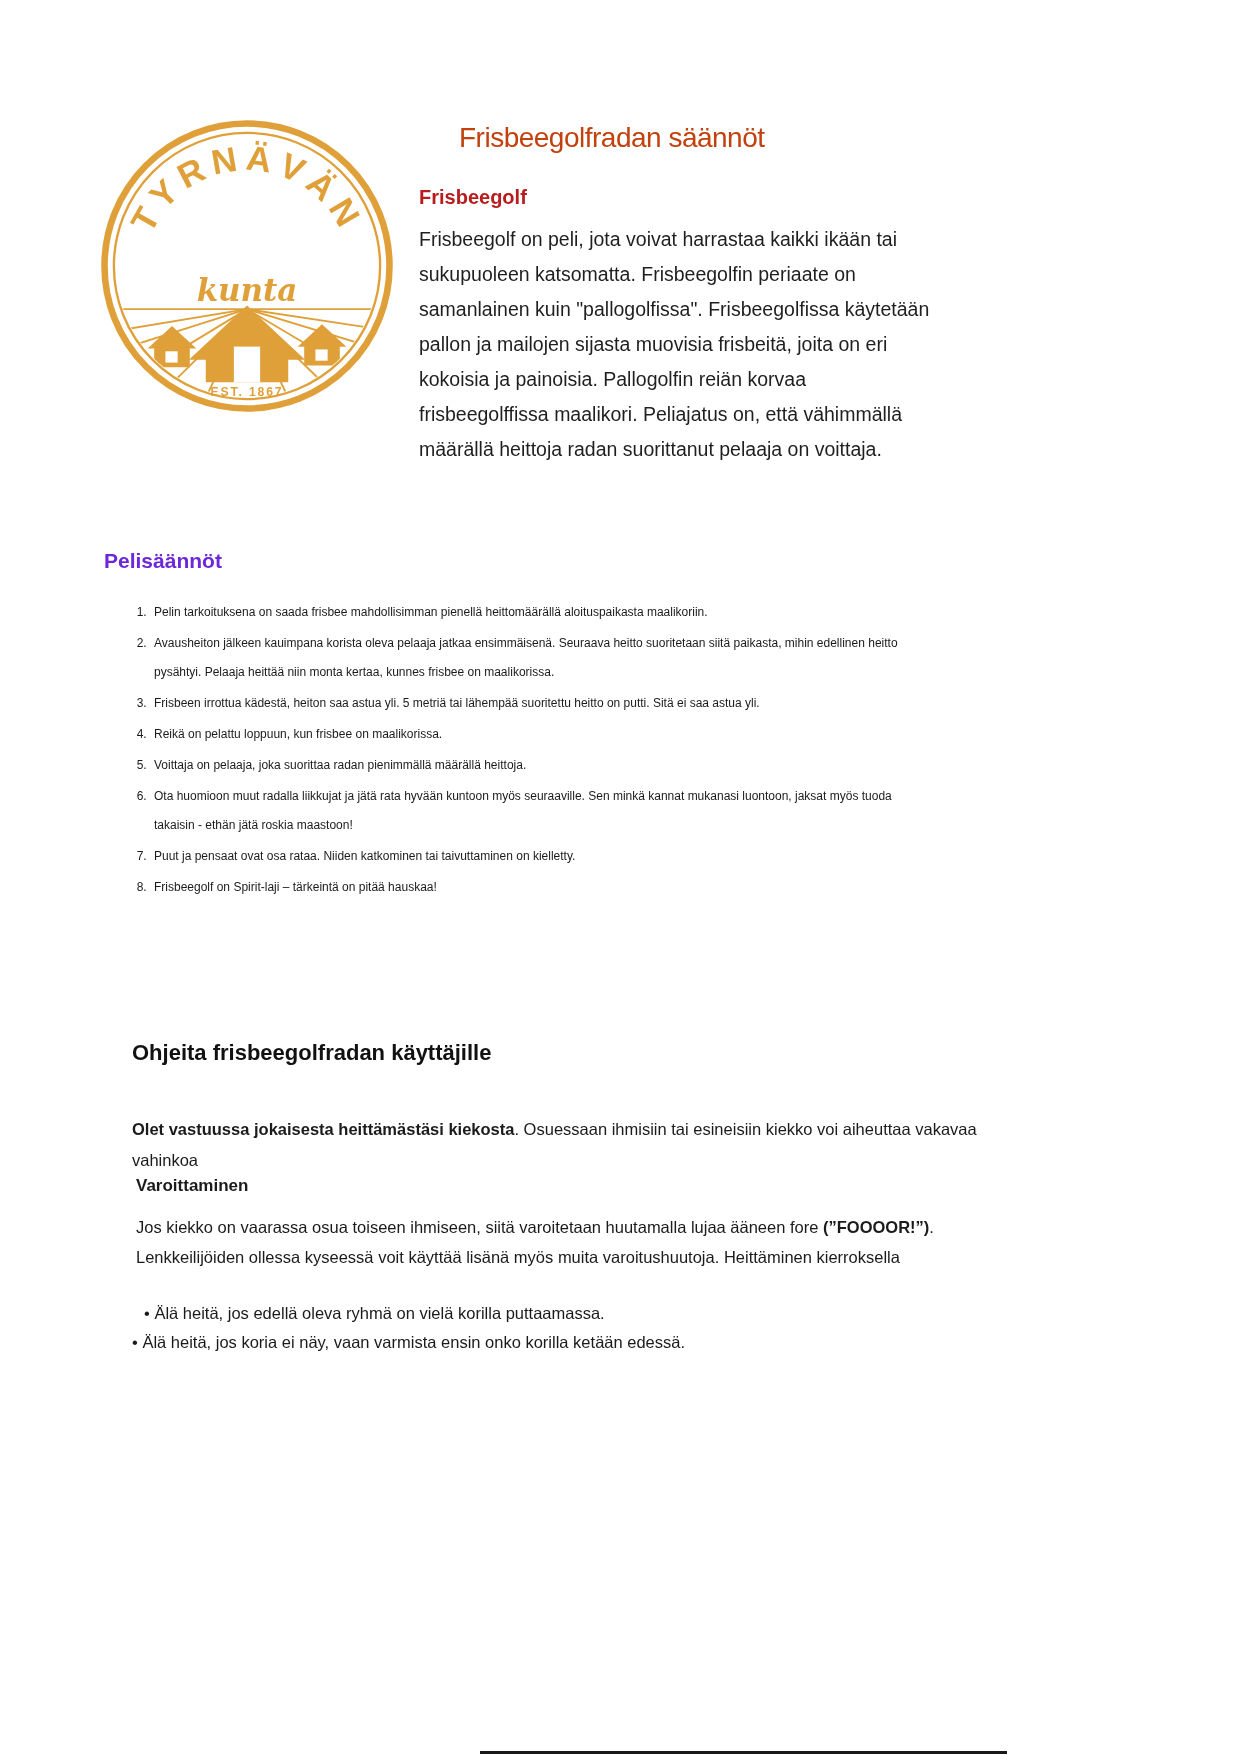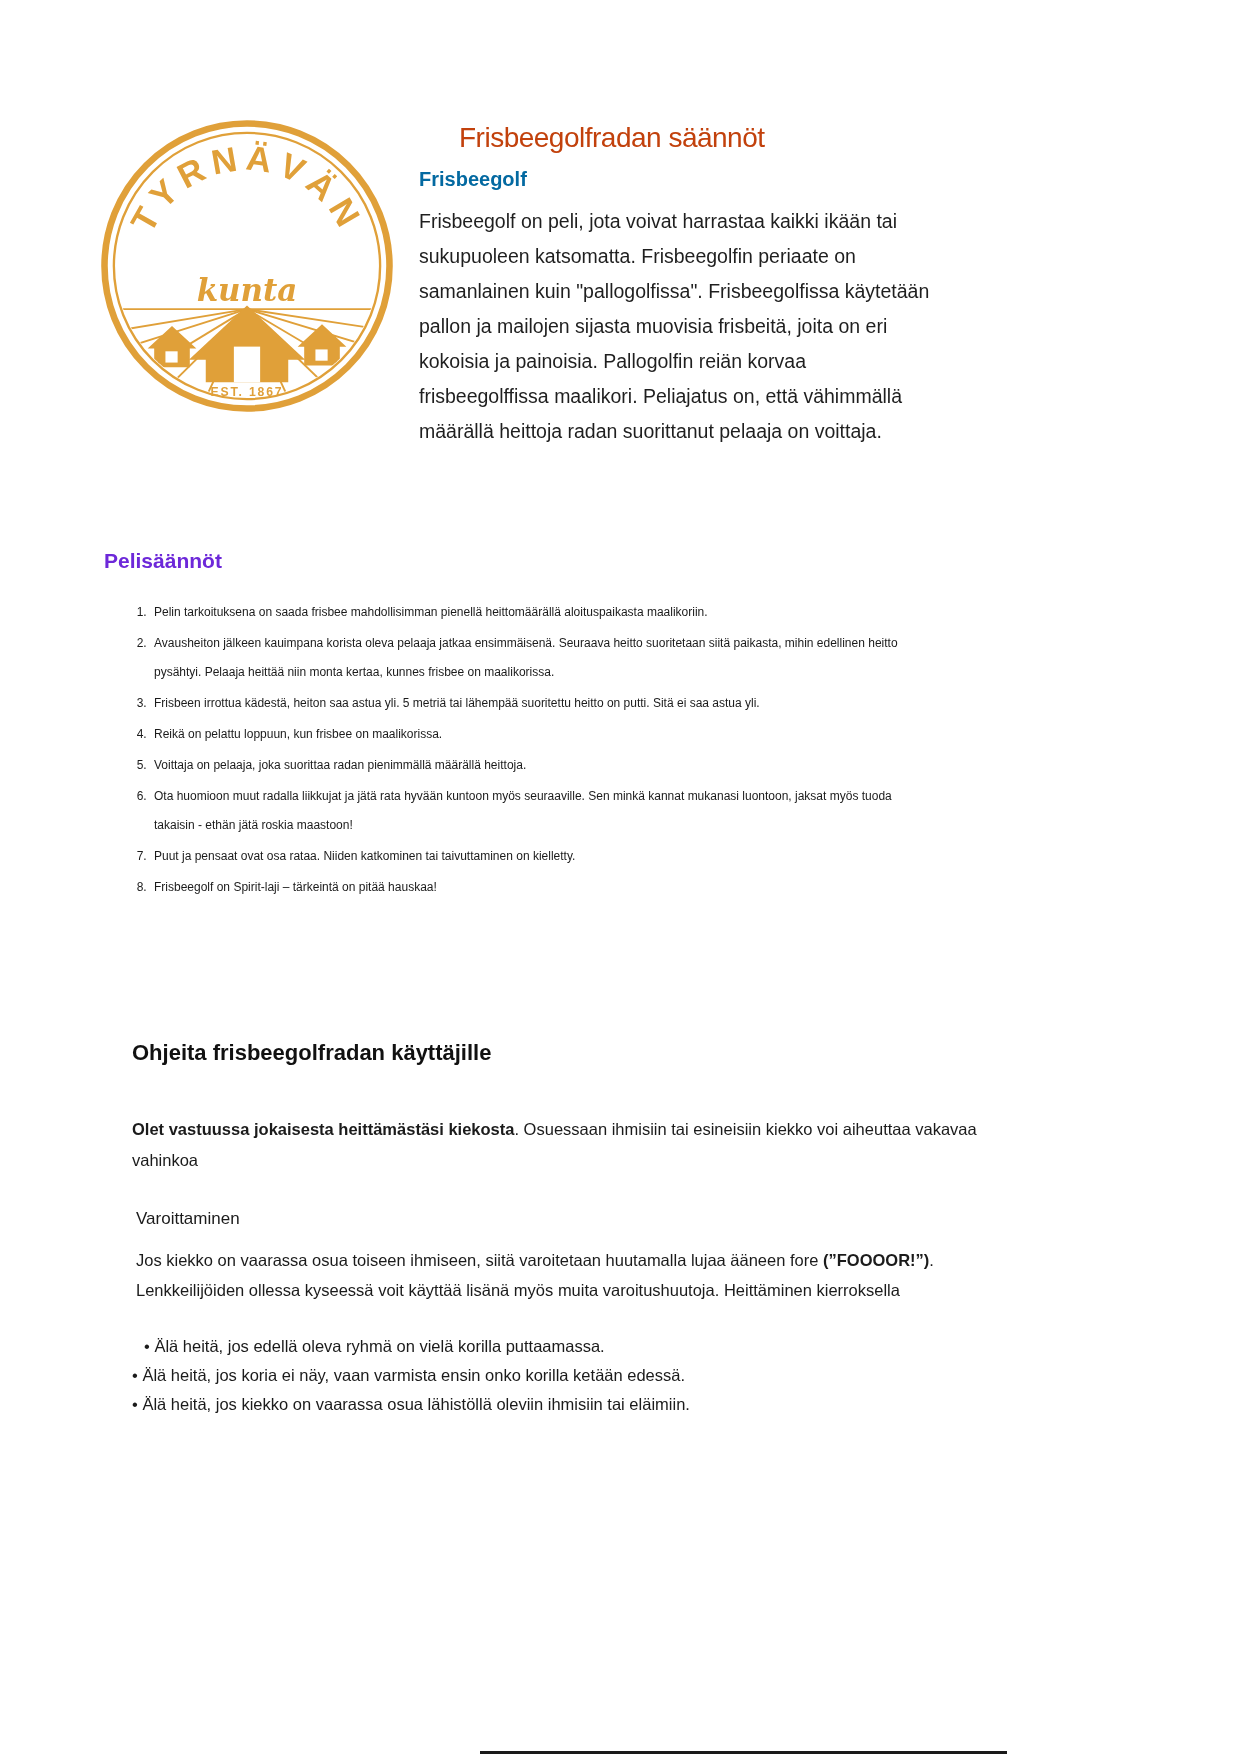--- a/index.html
+++ b/index.html
@@ -8,31 +8,31 @@
     background:#ffffff;
     font-family:"Liberation Sans",sans-serif;
     color:#1b1b1b;
     position:relative;
     overflow:hidden;
   }
   .header{position:absolute;left:97px;top:116px;display:flex;gap:22px;}
   .logo-box{width:300px;height:300px;flex:0 0 auto;}
   .header-right{padding-top:4px;width:612px;}
   .doc-title{font-size:28px;line-height:1.3;font-weight:400;letter-spacing:-0.5px;color:#c2410c;margin-left:40px;}
-  .intro-heading{margin-top:12px;font-size:20px;font-weight:700;color:#0369a1;}
+  .intro-heading{margin-top:30px;font-size:20px;font-weight:700;color:#b91c1c;}
   .intro-para{margin-top:13px;font-size:19.5px;line-height:35px;white-space:pre-line;color:#1f1f1f;}
   .rules-heading{position:absolute;left:104px;top:549px;font-size:21px;font-weight:700;color:#6d28d9;}
   .rules-list{position:absolute;left:104px;top:598px;width:812px;}
   .rules-list ol{margin:0;padding:0 0 0 46px;font-size:12px;line-height:29px;}
   .rules-list li{margin-bottom:2px;padding-left:4px;}
   .guidelines{position:absolute;left:132px;top:1040px;width:874px;}
   .guidelines-heading{font-size:22px;font-weight:700;color:#111;}
   .responsibility{margin-top:48px;font-size:16.5px;line-height:31px;width:874px;}
   .bold-run{font-weight:700;}
-  .warning-heading{margin-top:33px;font-size:17px;font-weight:400;margin-left:4px;}
+  .warning-heading{font-size:17px;font-weight:700;margin-left:4px;}
   .warning-para{margin-top:16px;font-size:16.5px;line-height:30px;width:810px;margin-left:4px;}
   .bullet-list{margin:27px 0 0 0;padding:0;list-style:none;font-size:16.5px;line-height:29px;}
   .bullet-list li::before{content:"• ";}
   .bullet-list li:first-child{margin-left:12px;}
   .bottom-line{position:absolute;left:480px;top:1751px;width:527px;height:3px;background:#1a1a1a;}
 </style>
 </head>
 <body>
 
 <div class="header">
@@ -115,17 +115,16 @@
 
   <div class="warning-heading">Varoittaminen</div>
 
   <div class="warning-para">
     <span>Jos kiekko on vaarassa osua toiseen ihmiseen, siitä varoitetaan huutamalla lujaa ääneen fore </span><span class="bold-run">(”FOOOOR!”)</span><span>. Lenkkeilijöiden ollessa kyseessä voit käyttää lisänä myös muita varoitushuutoja. Heittäminen kierroksella</span>
   </div>
 
   <ul class="bullet-list">
     <li>Älä heitä, jos edellä oleva ryhmä on vielä korilla puttaamassa.</li>
     <li>Älä heitä, jos koria ei näy, vaan varmista ensin onko korilla ketään edessä.</li>
-    <li>Älä heitä, jos kiekko on vaarassa osua lähistöllä oleviin ihmisiin tai eläimiin.</li>
   </ul>
 </div>
 
 <div class="bottom-line"></div>
 
 </body></html>

